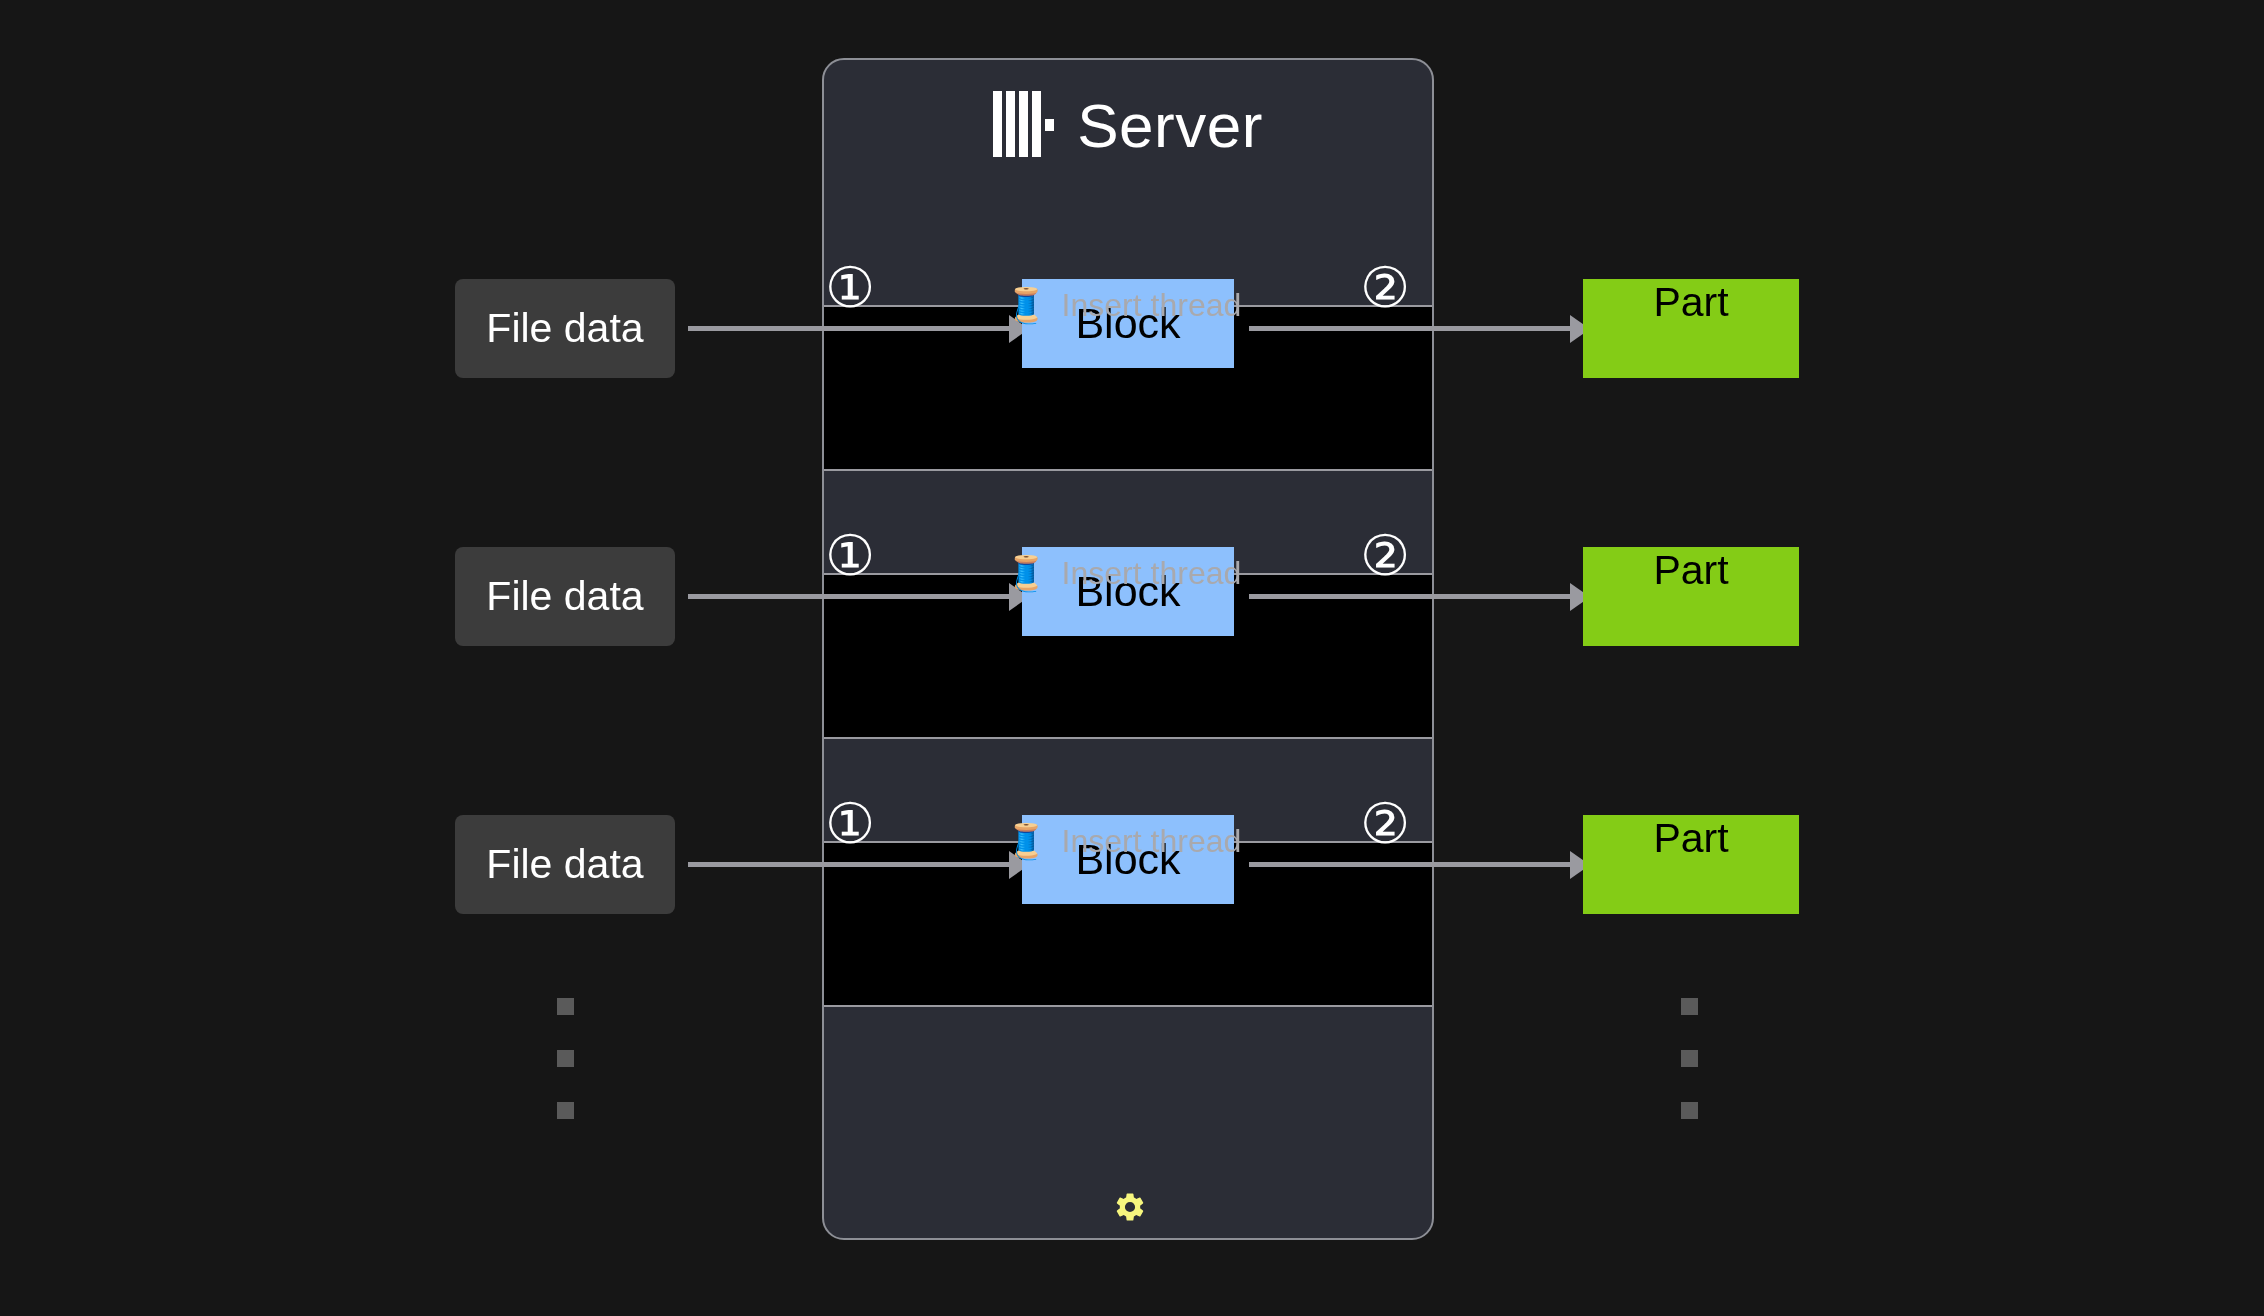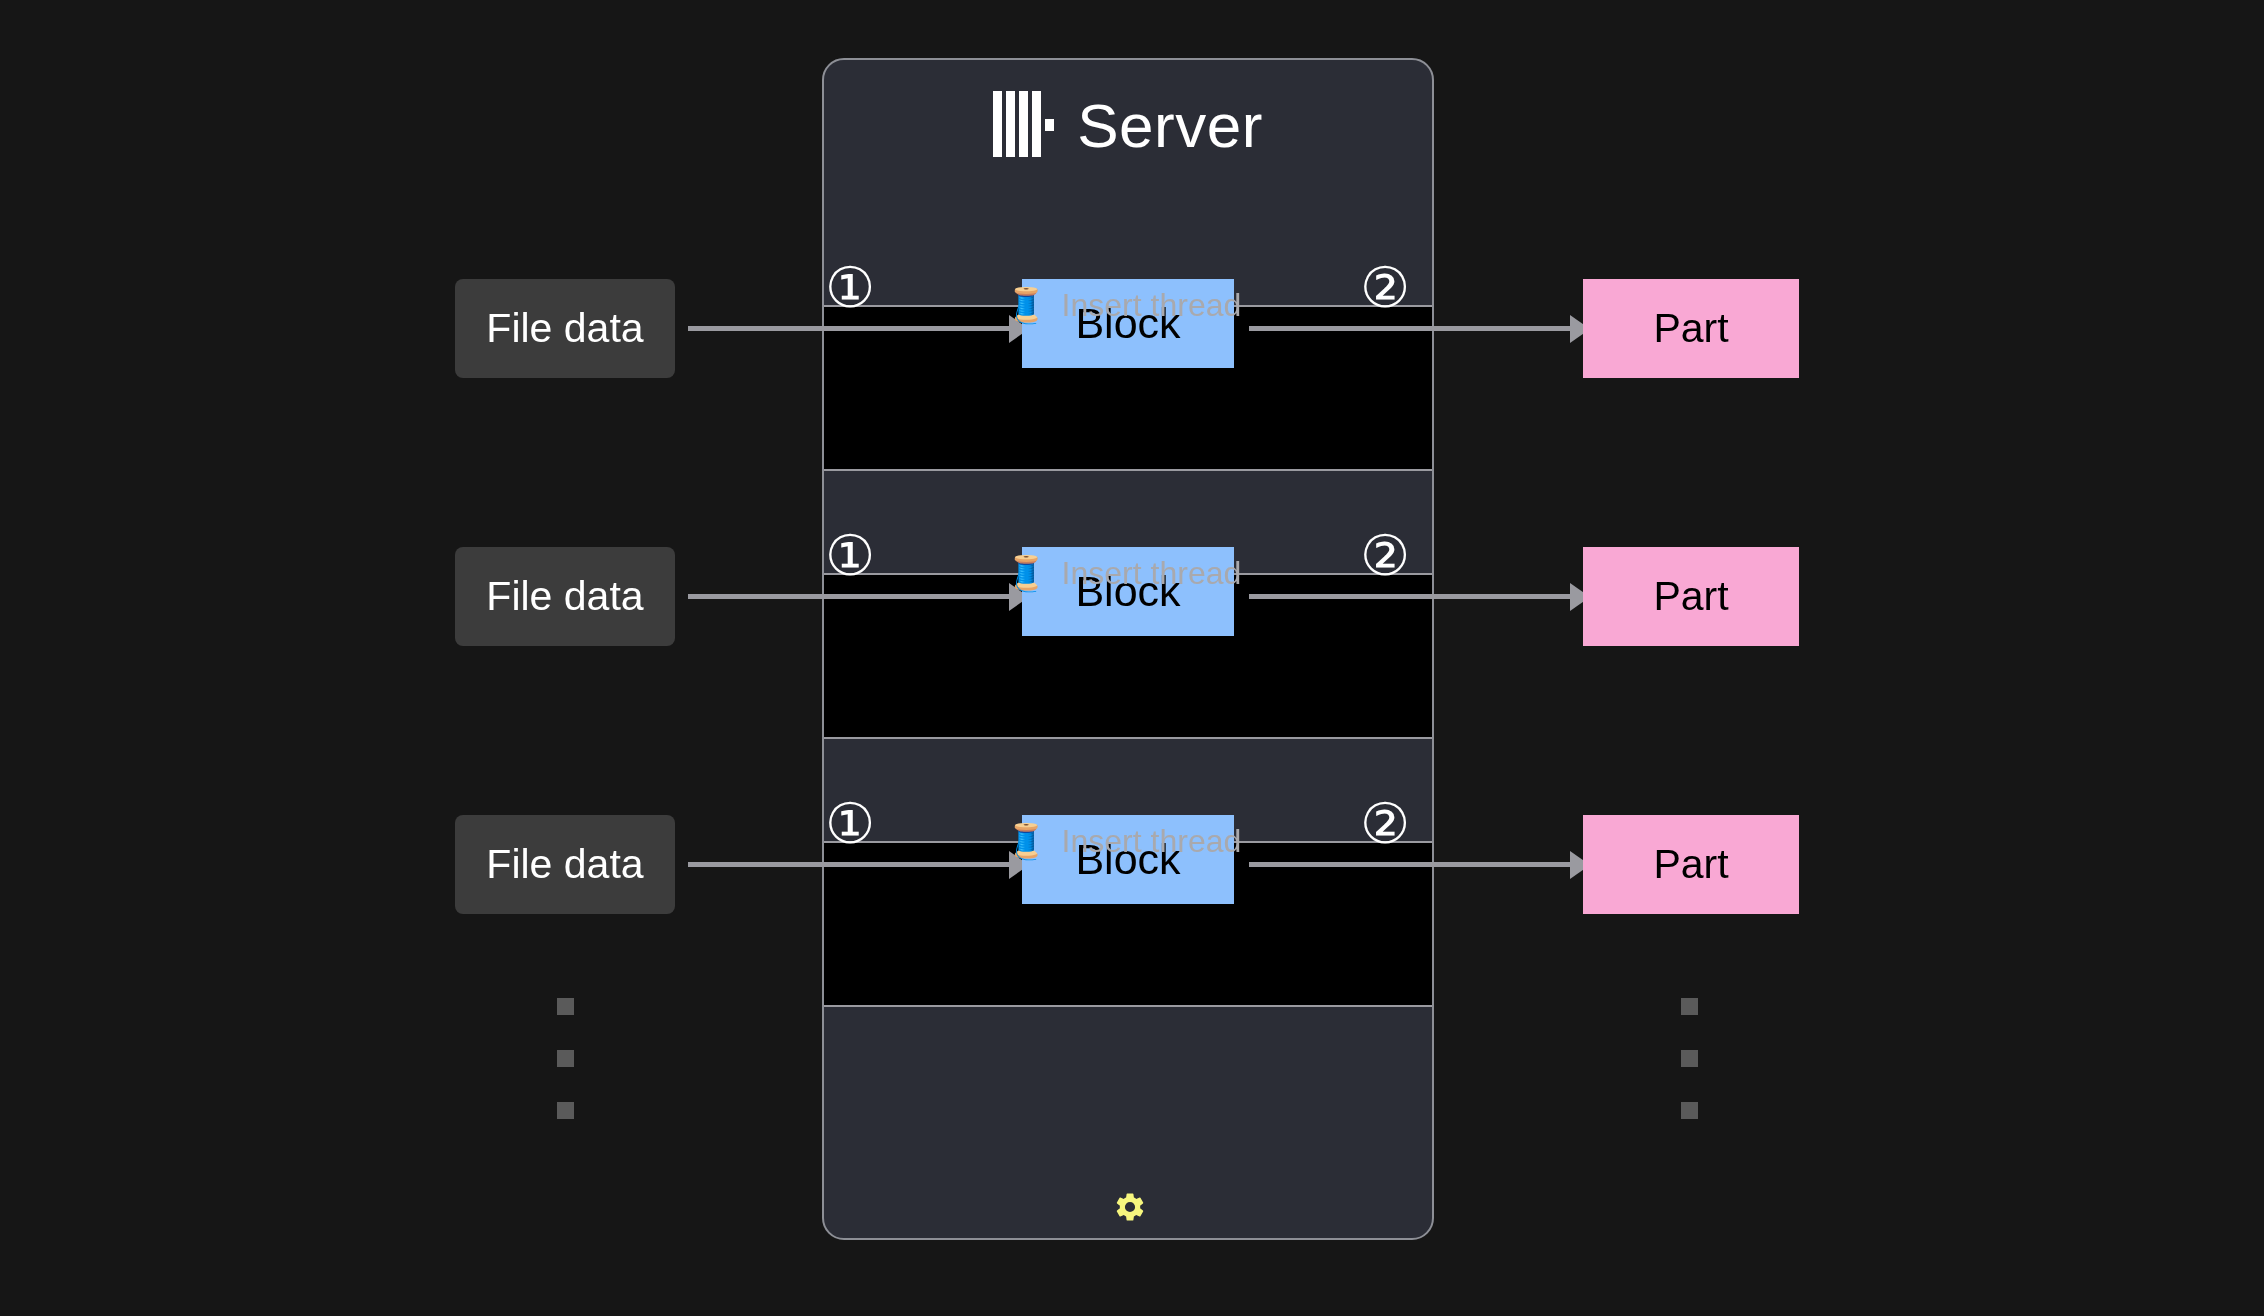--- a/index.html
+++ b/index.html
@@ -134,23 +134,23 @@
   .filedata-box.f1 { top: 279px; }
   .filedata-box.f2 { top: 547px; }
   .filedata-box.f3 { top: 815px; }
 
   
   .part-box {
     position: absolute;
     left: 1583px;
     width: 216px;
     height: 99px;
-    background: #f9a8d4;
-    display: flex;
-    align-items: center;
+    background: #84cc16;
+    display: flex;
+    align-items: flex-start;
     justify-content: center;
     color: #000000;
     font-size: 41px;
     z-index: 4;
   }
   .part-box.p1 { top: 279px; }
   .part-box.p2 { top: 547px; }
   .part-box.p3 { top: 815px; }
 
   

